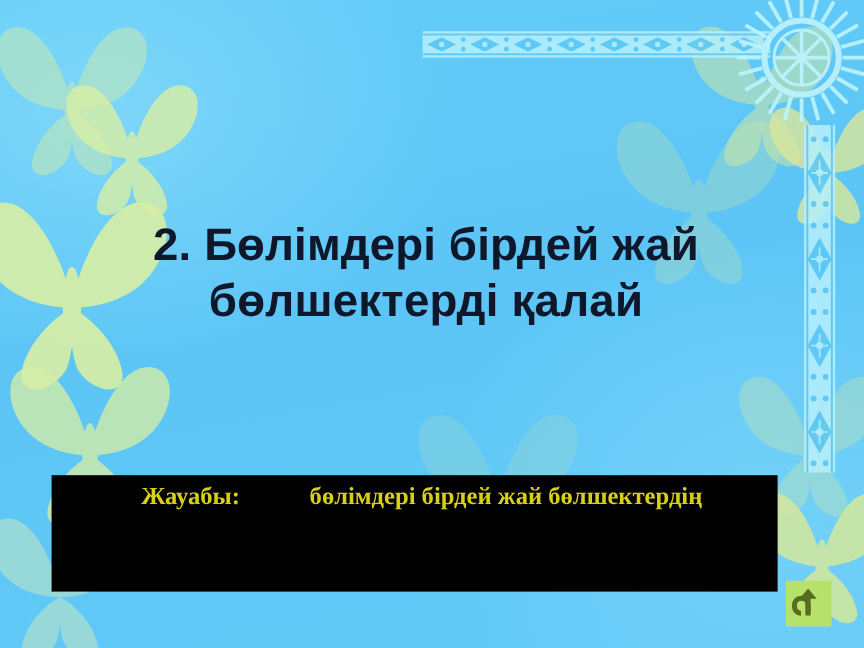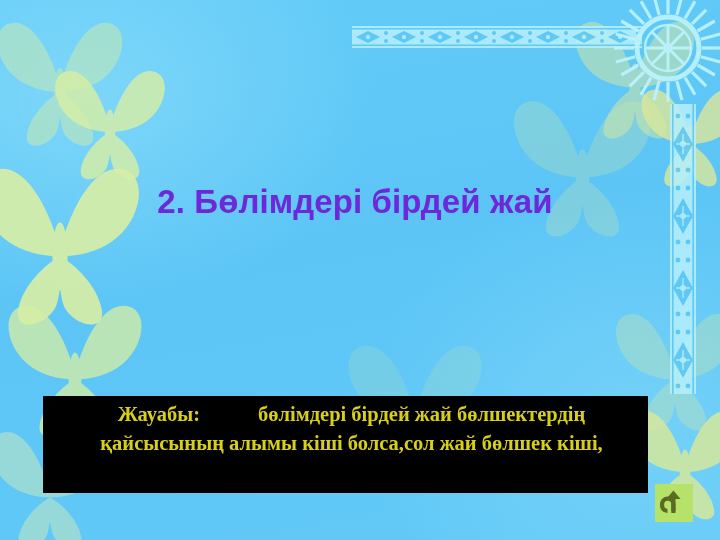--- a/index.html
+++ b/index.html
@@ -62,24 +62,24 @@
     opacity: 0.92;
   }
 
   
   .title {
     position: absolute;
     left: 60px;
     top: 182px;
     width: 590px;
     text-align: center;
-    color: #6d28d9;
+    color: #0f172a;
     font-family: "Liberation Sans", sans-serif;
     font-weight: bold;
-    font-size: 33px;
+    font-size: 38px;
     line-height: 1.22;
     letter-spacing: 0.1px;
   }
   .title .ln { display: block; white-space: nowrap; }
   .title .ln-2, .title .ln-3 { letter-spacing: 0.2px; }
 
   
   .answer-box {
     position: absolute;
     left: 43px;
@@ -392,25 +392,25 @@
           <line x1="-22" y1="0" x2="22" y2="0"></line>
           <line x1="0" y1="-22" x2="0" y2="22"></line>
         </g>
         <circle cx="0" cy="0" r="4.5" fill="#bdf3fc"></circle>
       </g>
     </svg>
   </div>
 
   <div class="title">
     <span class="ln ln-1">2. Бөлімдері бірдей жай</span>
+    <span class="ln ln-2">бөлшектерді қалай</span>
   </div>
 
   <div class="answer-box">
     <span class="ln"><span class="lbl">Жауабы:</span><span class="gap"></span><span>бөлімдері бірдей жай бөлшектердің</span></span>
-    <span class="ln">қайсысының алымы кіші болса,сол жай бөлшек кіші,</span>
   </div>
 
   <div class="return-btn">
     <svg width="28" height="28" viewBox="0 0 28 28">
       <path d="M7.5 22 C3.6 22 2 18.8 2 15.6 C2 12.4 4.2 9.6 7.8 9.6 C11.4 9.6 13.4 12.2 13.4 15.2 L13.4 24" fill="none" stroke="#5a6b22" stroke-width="4.2" stroke-linecap="butt"></path>
       <path d="M13.4 22 L13.4 7.2" fill="none" stroke="#5a6b22" stroke-width="4.2"></path>
       <path d="M13.4 1.5 L20.6 10 L6.2 10 Z" fill="#5a6b22"></path>
     </svg>
   </div>
 

